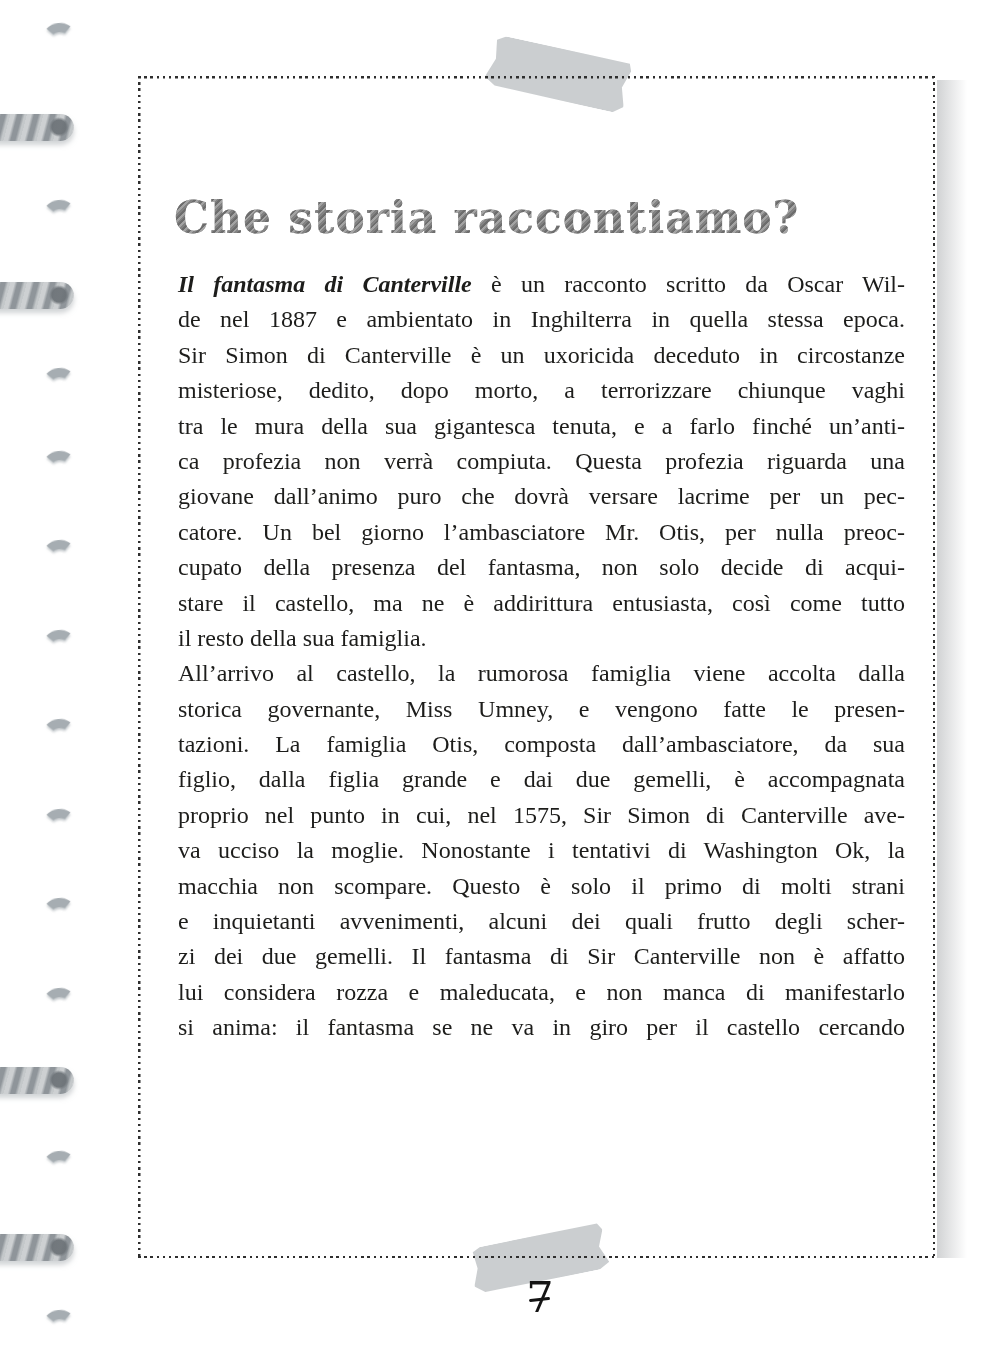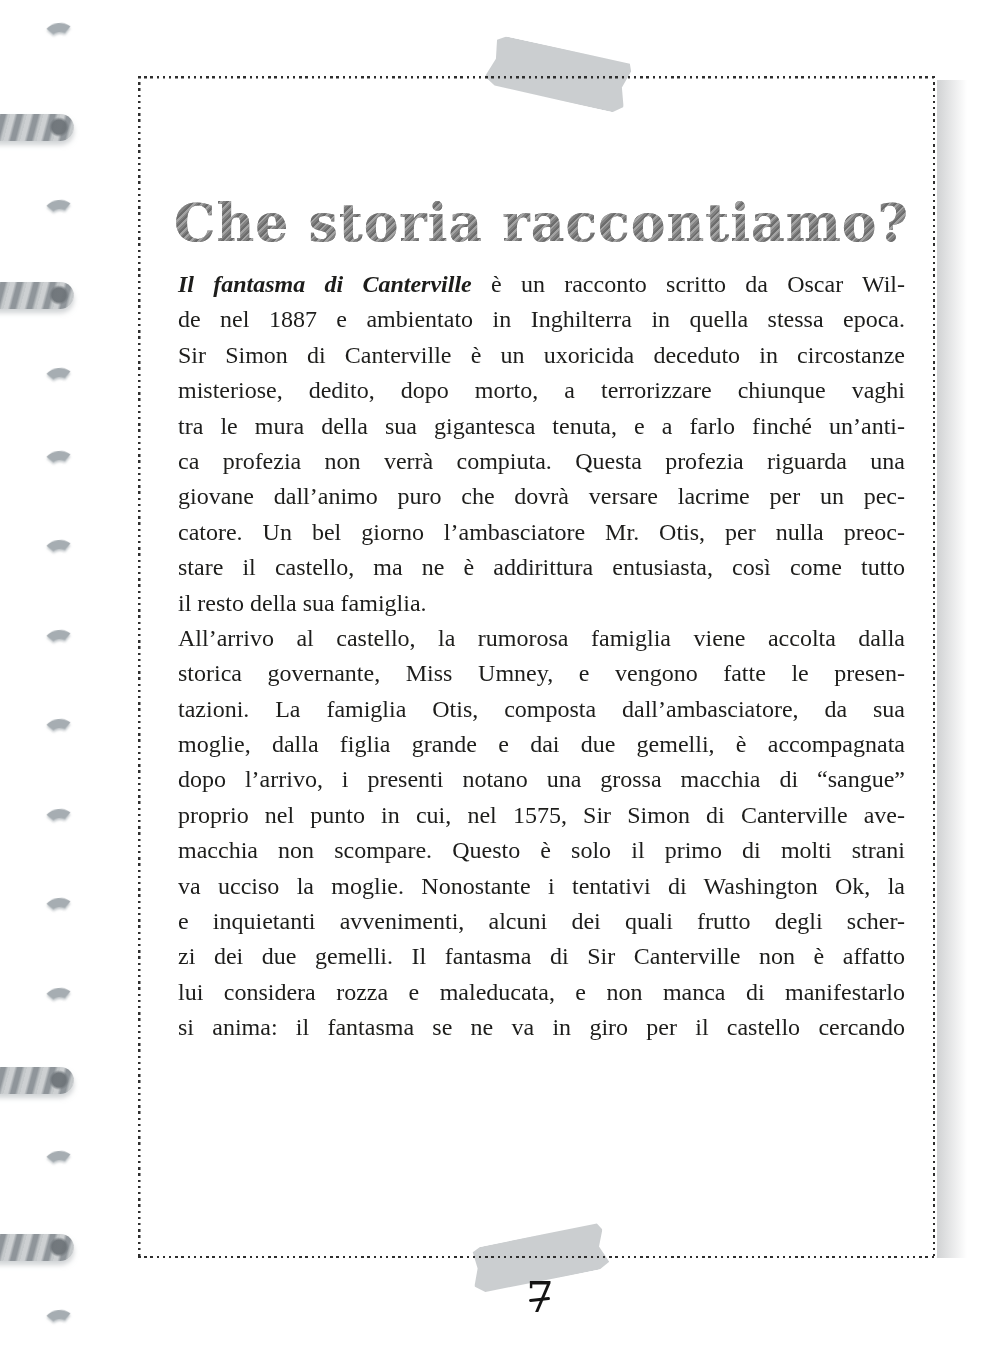--- a/index.html
+++ b/index.html
@@ -54,21 +54,21 @@
   }
   .frame-shadow {
     position:absolute; left:937px; top:80px; width:30px; height:1178px; z-index:0;
     background:linear-gradient(to right, rgba(90,95,100,.28), rgba(90,95,100,0));
   }
 
   
   .title {
     position:absolute; left:36px; top:118px;
     font-family:"DejaVu Serif", serif; font-weight:bold;
-    font-size:52px; line-height:1.1; letter-spacing:1px;
+    font-size:44px; line-height:1.1; letter-spacing:1px;
     background:repeating-linear-gradient(135deg,#6d6d6d 0 2px,#a3a3a3 2px 4px,#828282 4px 6px);
     -webkit-background-clip:text; background-clip:text;
     color:transparent; -webkit-text-fill-color:transparent;
     filter:drop-shadow(0.6px 0.6px 0 #8f8f8f);
   }
 
   
   .body-text {
     position:absolute; left:40px; top:191px; width:727px;
     font-size:24px; color:#1d1d1b;
@@ -126,30 +126,30 @@
 
     <div class="body-text">
       <div class="line"><span class="it">Il fantasma di Canterville</span><span> è un racconto scritto da Oscar Wil-</span></div>
       <div class="line">de nel 1887 e ambientato in Inghilterra in quella stessa epoca.</div>
       <div class="line">Sir Simon di Canterville è un uxoricida deceduto in circostanze</div>
       <div class="line">misteriose, dedito, dopo morto, a terrorizzare chiunque vaghi</div>
       <div class="line">tra le mura della sua gigantesca tenuta, e a farlo finché un’anti-</div>
       <div class="line">ca profezia non verrà compiuta. Questa profezia riguarda una</div>
       <div class="line">giovane dall’animo puro che dovrà versare lacrime per un pec-</div>
       <div class="line">catore. Un bel giorno l’ambasciatore Mr. Otis, per nulla preoc-</div>
+      <div class="line">cupato della presenza del fantasma, non solo decide di acqui-</div>
       <div class="line">stare il castello, ma ne è addirittura entusiasta, così come tutto</div>
       <div class="line pl">il resto della sua famiglia.</div>
       <div class="line">All’arrivo al castello, la rumorosa famiglia viene accolta dalla</div>
       <div class="line">storica governante, Miss Umney, e vengono fatte le presen-</div>
       <div class="line">tazioni. La famiglia Otis, composta dall’ambasciatore, da sua</div>
-      <div class="line">moglie, dalla figlia grande e dai due gemelli, è accompagnata</div>
-      <div class="line">dopo l’arrivo, i presenti notano una grossa macchia di “sangue”</div>
+      <div class="line">figlio, dalla figlia grande e dai due gemelli, è accompagnata</div>
       <div class="line">proprio nel punto in cui, nel 1575, Sir Simon di Canterville ave-</div>
+      <div class="line">va ucciso la moglie. Nonostante i tentativi di Washington Ok, la</div>
       <div class="line">macchia non scompare. Questo è solo il primo di molti strani</div>
-      <div class="line">va ucciso la moglie. Nonostante i tentativi di Washington Ok, la</div>
       <div class="line">e inquietanti avvenimenti, alcuni dei quali frutto degli scher-</div>
       <div class="line">zi dei due gemelli. Il fantasma di Sir Canterville non è affatto</div>
       <div class="line">lui considera rozza e maleducata, e non manca di manifestarlo</div>
       <div class="line">si anima: il fantasma se ne va in giro per il castello cercando</div>
     </div>
   </div>
 
   <div class="page-number">
     <span>7</span>
     <i class="pn-crossbar"></i>

